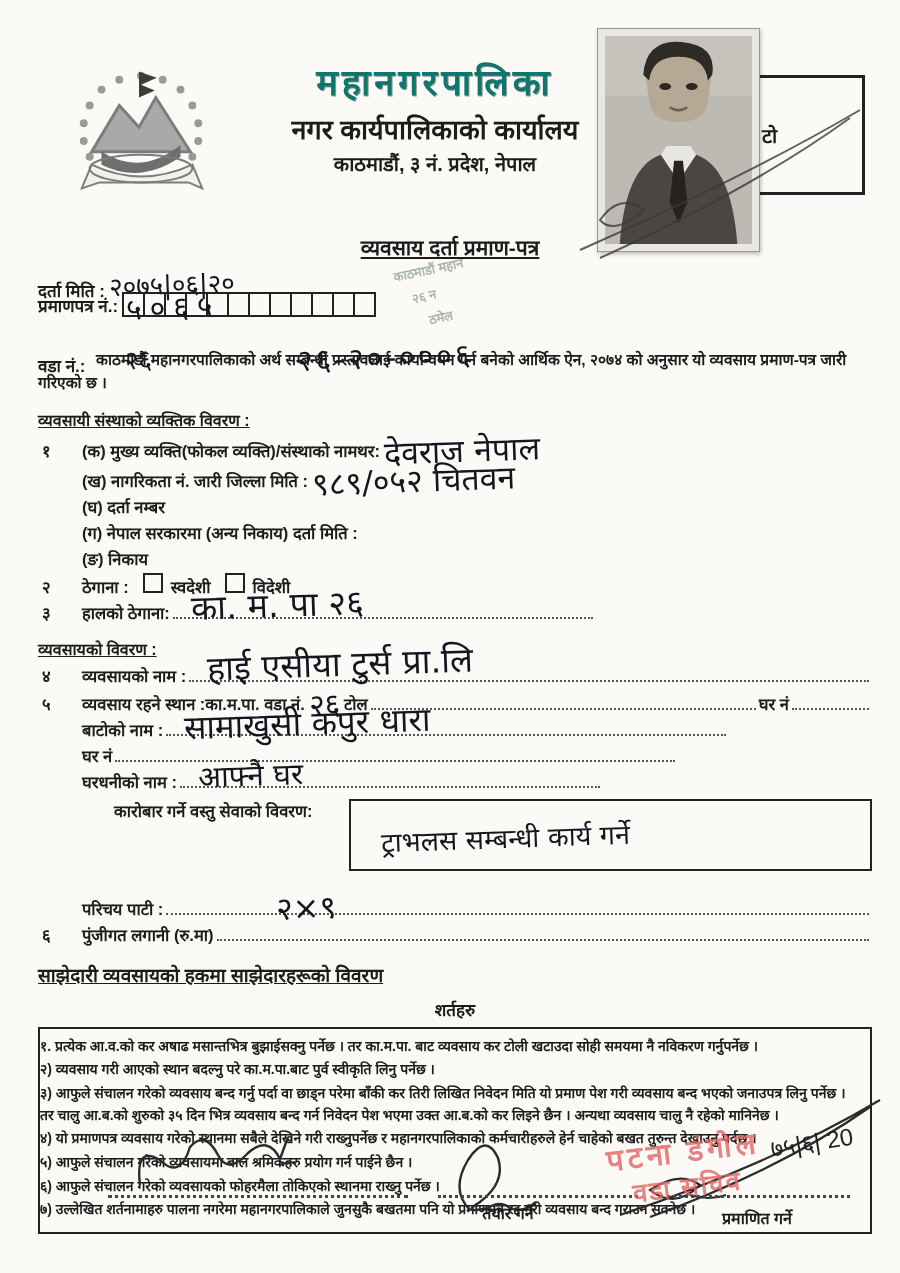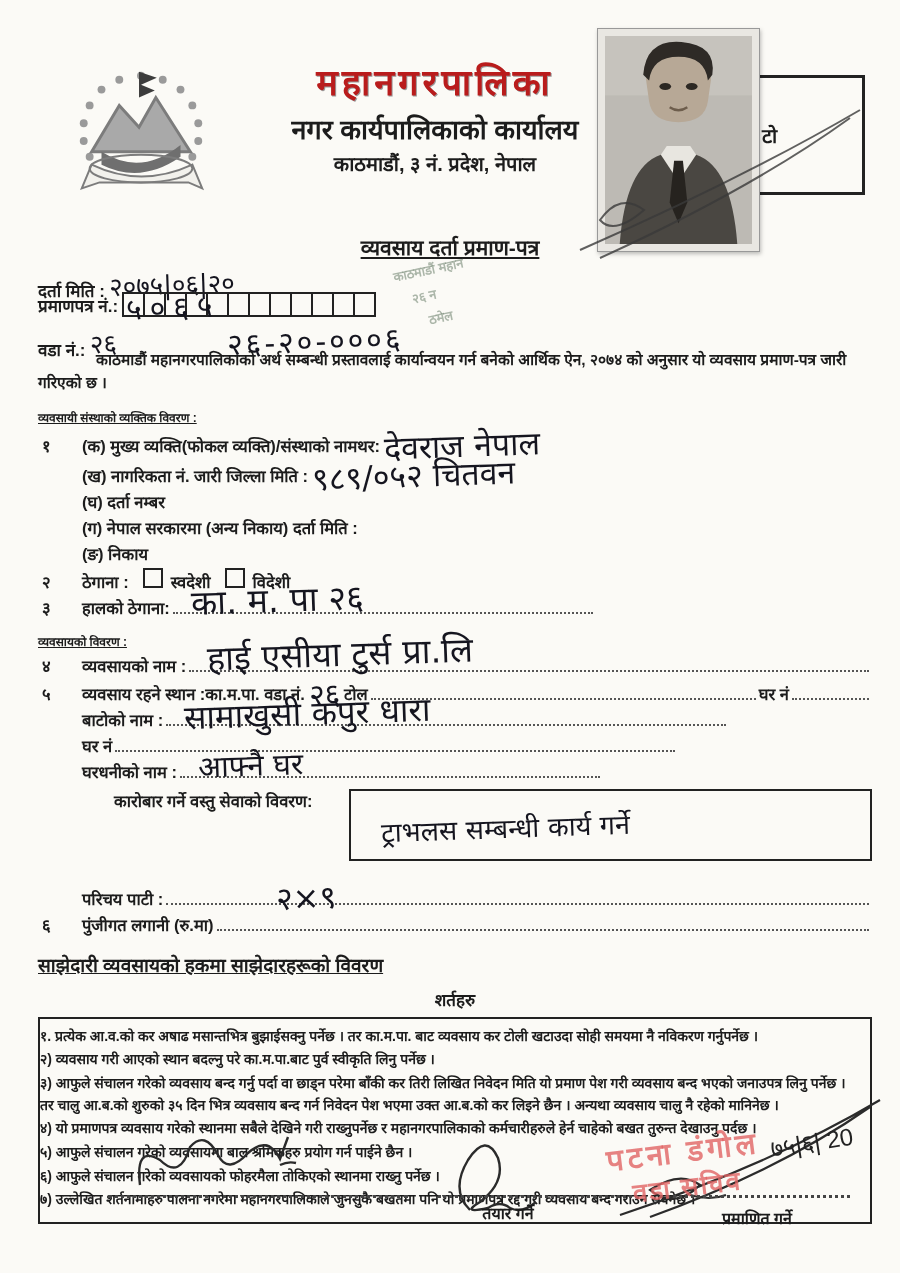--- a/index.html
+++ b/index.html
@@ -6,21 +6,21 @@
   body { background:#888; font-family:"Liberation Sans","DejaVu Sans",sans-serif; }
   .page {
     position:relative; width:900px; height:1273px; margin:0 auto;
     background:#fbfaf6; color:#1c1c1c; overflow:hidden;
     box-shadow:0 0 8px rgba(0,0,0,.4);
   }
   
   .emblem { position:absolute; left:62px; top:58px; width:158px; height:158px; }
   .hdr-center { position:absolute; left:205px; top:55px; width:460px; text-align:center; }
   .t1 { font-size:33px; font-weight:700; letter-spacing:1px; }
-  .t2 { font-size:36px; font-weight:700; color:#b91c1c; letter-spacing:4px; margin-top:2px;
+  .t2 { font-size:36px; font-weight:700; color:#0f766e; letter-spacing:4px; margin-top:2px;
         text-shadow:1px 1px 0 #9a9a9a; }
   .t3 { font-size:27px; font-weight:700; margin-top:4px; }
   .t4 { font-size:20px; font-weight:700; margin-top:3px; }
   .doc-title { position:absolute; left:250px; top:233px; width:400px; text-align:center;
         font-size:21px; font-weight:700; text-decoration:underline; }
   .photo-box { position:absolute; left:755px; top:75px; width:110px; height:120px;
         border:3px solid #222; background:#fbfaf6; display:flex; align-items:center;
         font-size:20px; font-weight:700; padding-left:4px; }
   .photo { position:absolute; left:597px; top:28px; width:163px; height:224px;
         background:#e9e7e2; border:1px solid #999; box-shadow:1px 2px 4px rgba(0,0,0,.25);
@@ -32,21 +32,21 @@
   .hw { font-weight:400; color:#15151f; white-space:nowrap; display:inline-block;
         font-size:26px; transform:rotate(-2deg); font-family:"DejaVu Sans",sans-serif; }
   .cert-boxes { display:flex; margin-left:6px; position:relative; }
   .cbox { width:23px; height:25px; border:2px solid #222; margin-left:-2px; background:transparent; }
   .cert-hw { position:absolute; left:2px; top:-6px; font-size:30px; letter-spacing:8px; }
   .faint-stamp { position:absolute; left:398px; top:258px; transform:rotate(-12deg);
         color:rgba(105,125,105,.55); font-size:13px; font-weight:700; line-height:1.9; }
   
   .content { position:absolute; left:38px; right:28px; top:348px; }
   .intro { font-size:15.5px; font-weight:700; line-height:1.5; text-indent:58px; margin-bottom:14px; }
-  .sec-h { font-size:12px; font-weight:700; text-decoration:underline; margin:6px 0 4px 0; }
+  .sec-h { font-size:16px; font-weight:700; text-decoration:underline; margin:6px 0 4px 0; }
   .row { display:flex; align-items:baseline; font-size:16.5px; font-weight:700; margin:3px 0; }
   .num { flex:none; width:44px; padding-left:4px; }
   .sp  { flex:none; width:44px; }
   .dots { flex:1; border-bottom:2px dotted #555; height:12px; position:relative; margin:0 3px; }
   .dots .hw { position:absolute; top:-22px; left:18px; }
   .hw-inline { margin:-12px 4px; position:relative; top:5px; }
   .chk { width:20px; height:20px; border:2px solid #222; display:inline-block; margin:0 8px -4px 14px; background:#fbfaf6; }
   .goods-row { display:flex; align-items:flex-start; margin-top:6px;gap:32px; }
   .goods-box { flex:1; border:2px solid #222; height:72px; margin-left:4px; position:relative; }
   .goods-box .hw { position:absolute; left:30px; top:18px; font-size:27px; }
@@ -140,21 +140,21 @@
         <span class="cbox"></span>
         <span class="cbox"></span>
         <span class="cbox"></span>
       <span class="cbox"></span>
         <span class="cbox"></span>
         <span class="cbox"></span>
         <span class="cbox"></span>
       <span class="hw cert-hw">५०६५</span>
     </span>
   </div>
-  <div class="regline" style="top:320px;">
+  <div class="regline" style="top:336px;gap:35px;">
     <span>वडा नं.:</span>
     <span class="hw" style="margin-left:4px;">२६</span>
     <span class="hw" style="margin-left:110px; font-size:30px; letter-spacing:3px;">२६-२०-०००६</span>
   </div>
   <div class="faint-stamp">
     <div>काठमाडौं महान</div>
     <div style="padding-left:14px;">२६ न</div>
     <div style="padding-left:26px;">ठमेल</div>
   </div>
 

